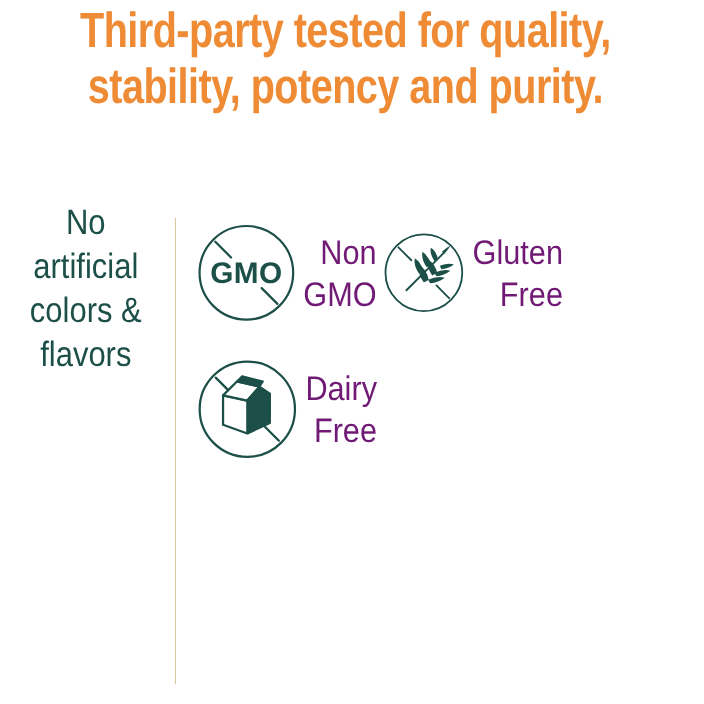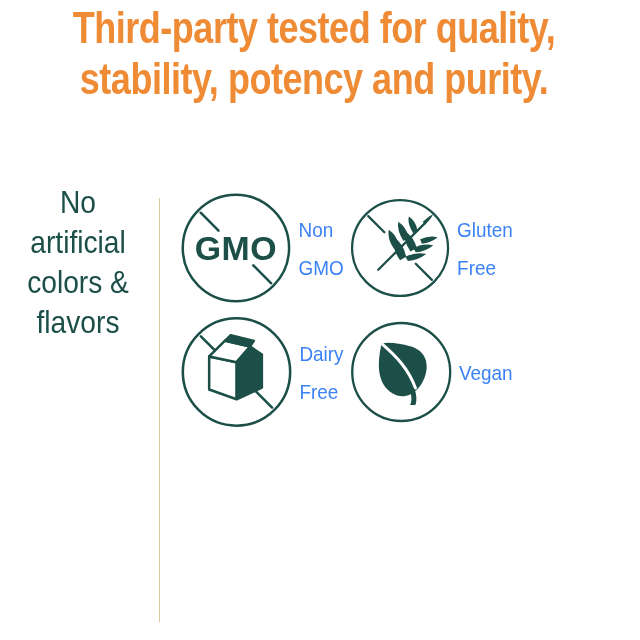--- a/index.html
+++ b/index.html
@@ -86,25 +86,25 @@
     flex-direction: row;
     align-items: center;
   }
   .badge-mark {
     width: 124px;
     height: 124px;
     display: block;
   }
   .badge-label {
     margin-top: 2px;
-    text-align: left;
-    color: #3b82f6;
+    text-align: right;
+    color: #701a75;
     font-family: "Liberation Sans", sans-serif;
     font-weight: 300;
-    font-size: 21px;
+    font-size: 31px;
     line-height: 38px;
   }
   .badge-label .lb-line {
     display: block;
     transform: scaleX(0.90);
     transform-origin: center center;
     white-space: nowrap;
   }
   .gmo-text {
     font-family: "Liberation Sans", sans-serif;
@@ -200,36 +200,16 @@
 
           <path d="M88 44 L88 78 L62 90" fill="none" stroke="#1b4f48" stroke-width="2.6" stroke-linejoin="round"></path>
         </g>
       </svg>
       <div class="badge-label">
         <span class="lb-line">Dairy</span>
         <span class="lb-line">Free</span>
       </div>
     </div>
 
-    <div class="badge-cell">
-      <svg class="badge-mark" viewBox="0 0 124 124">
-        <circle cx="62" cy="62" r="55" fill="none" stroke="#1b4f48" stroke-width="2.6"></circle>
-        <g>
-          <path d="M40 30
-                   C 34 56, 36 76, 52 86
-                   C 68 96, 86 82, 90 62
-                   C 93 46, 84 36, 72 33
-                   C 60 30, 48 28, 40 30 Z" fill="#1b4f48"></path>
-
-          <path d="M72 83 C 74 90, 74 95, 72 99 L78 99 C 80 93, 79 87, 77 81 Z" fill="#1b4f48"></path>
-
-          <path d="M41 31 C 56 44, 70 58, 78 80" fill="none" stroke="#ffffff" stroke-width="3.4" stroke-linecap="round"></path>
-          <path d="M44 34 C 62 46, 74 60, 79 80" fill="none" stroke="#1b4f48" stroke-width="0.8" stroke-linecap="round" opacity="0"></path>
-        </g>
-      </svg>
-      <div class="badge-label">
-        <span class="lb-line">Vegan</span>
-      </div>
-    </div>
 
   </div>
 
 </div>
 
 </body></html>

